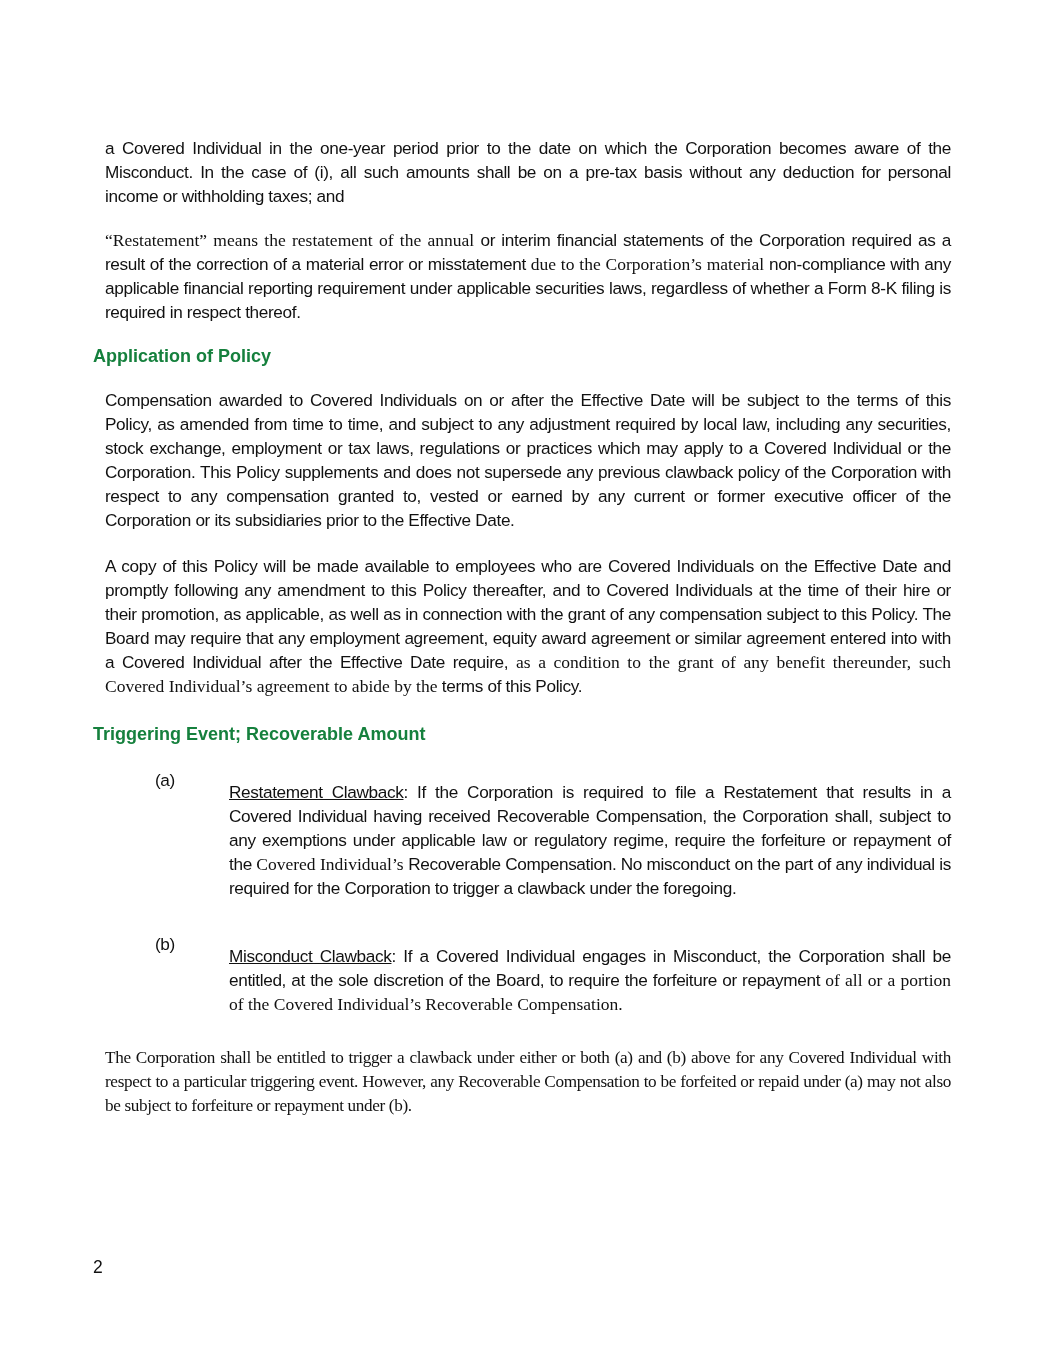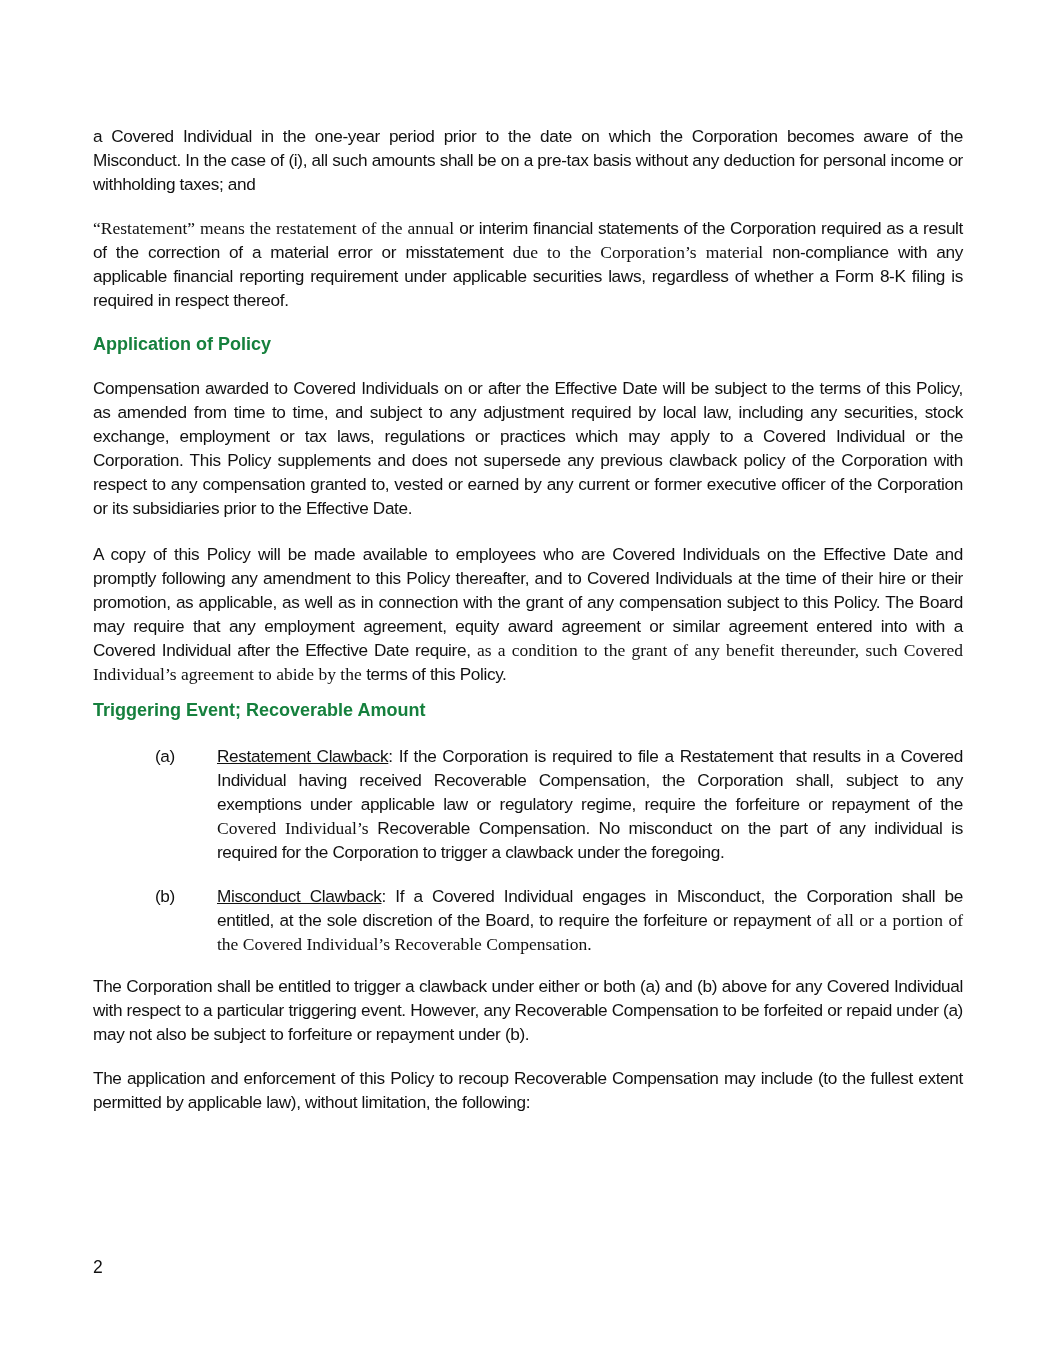--- a/index.html
+++ b/index.html
@@ -2,21 +2,21 @@
 <html><head>
   <meta charset="utf-8">
   <style>
     html, body { margin: 0; padding: 0; background: #ffffff; }
     body { width: 1055px; height: 1365px; position: relative; overflow: hidden; }
     .page {
       position: absolute; left: 93px; top: 124px; width: 870px;
       font-family: "Liberation Sans", sans-serif; font-size: 17.2px; color: #111;
       line-height: 24px; letter-spacing: -0.35px;
     }
-    .para { margin: 0; text-align: justify; }
+    .para { margin: 12px; text-align: justify; }
     .heading { margin: 0; font-size: 18px; color: #15803d; letter-spacing: 0; }
     .serif { font-family: Liberation Serif, serif; font-size: 17.5px; letter-spacing: 0; }
     .u { text-decoration: underline; }
     .list-item { display: flex; }
     .list-label { width: 124px; padding-left: 62px; box-sizing: border-box; flex: none; }
     .list-body { flex: 1; text-align: justify; }
     .page-number { position: absolute; left: 93px; top: 1257px; font-family: "Liberation Sans", sans-serif; font-size: 17.5px; color: #111; }
   </style>
 </head>
 <body>
@@ -25,31 +25,30 @@
   <p class="para" style="height:72px">a Covered Individual in the one-year period prior to the date on which the Corporation becomes aware of the Misconduct. In the case of (i), all such amounts shall be on a pre-tax basis without any deduction for personal income or withholding taxes; and</p>
 
   <p class="para" style="margin-top:20px;"><span class="serif">“Restatement” means the restatement of the annual</span><span> or interim financial statements of the Corporation required as a result of the correction of a material error or misstatement </span><span class="serif">due to the Corporation’s material</span><span> non-compliance with any applicable financial reporting requirement under applicable securities laws, regardless of whether a Form 8-K filing is required in respect thereof.</span></p>
 
   <h2 class="heading" style="margin-top:20px;">Application of Policy</h2>
 
   <p class="para" style="margin-top:20px;">Compensation awarded to Covered Individuals on or after the Effective Date will be subject to the terms of this Policy, as amended from time to time, and subject to any adjustment required by local law, including any securities, stock exchange, employment or tax laws, regulations or practices which may apply to a Covered Individual or the Corporation.  This Policy supplements and does not supersede any previous clawback policy of the Corporation with respect to any compensation granted to, vested or earned by any current or former executive officer of the Corporation or its subsidiaries prior to the Effective Date.</p>
 
   <p class="para" style="margin-top:22px;"><span>A copy of this Policy will be made available to employees who are Covered Individuals on the Effective Date and promptly following any amendment to this Policy thereafter, and to Covered Individuals at the time of their hire or their promotion, as applicable, as well as in connection with the grant of any compensation subject to this Policy. The Board may require that any employment agreement, equity award agreement or similar agreement entered into with a Covered Individual after the Effective Date require, </span><span class="serif">as a condition to the grant of any benefit thereunder, such Covered Individual’s agreement to abide by the</span><span> terms of this Policy.</span></p>
 
-  <h2 class="heading" style="margin-top:12px;">Triggering Event; Recoverable Amount</h2>
+  <h2 class="heading" style="margin-top:24px;">Triggering Event; Recoverable Amount</h2>
 
   <div class="list-item" style="margin-top:22px;">
     <span class="list-label">(a)</span>
     <p class="list-body para"><span class="u">Restatement Clawback</span><span>: If the Corporation is required to file a Restatement that results in a Covered Individual having received Recoverable Compensation, the Corporation shall, subject to any exemptions under applicable law or regulatory regime, require the forfeiture or repayment of the </span><span class="serif">Covered Individual’s</span><span> Recoverable Compensation.  No misconduct on the part of any individual is required for the Corporation to trigger a clawback under the foregoing.</span></p>
   </div>
 
   <div class="list-item" style="margin-top:20px;">
     <span class="list-label">(b)</span>
     <p class="list-body para"><span class="u">Misconduct Clawback</span><span>: If a Covered Individual engages in Misconduct, the Corporation shall be entitled, at the sole discretion of the Board, to require the forfeiture or repayment </span><span class="serif">of all or a portion of the Covered Individual’s Recoverable Compensation.</span></p>
   </div>
 
-  <p class="para" style="margin-top:18px;">The Corporation shall be entitled to trigger a clawback under either or both (a) and (b) above for any Covered Individual with respect to a particular triggering event. However, any Recoverable Compensation to be forfeited or repaid under (a) may not also be subject to forfeiture or repayment under (b).</p>
+  <p class="para" style="margin-top:18px;font-family:Liberation Serif, serif;">The Corporation shall be entitled to trigger a clawback under either or both (a) and (b) above for any Covered Individual with respect to a particular triggering event. However, any Recoverable Compensation to be forfeited or repaid under (a) may not also be subject to forfeiture or repayment under (b).</p>
 
 
-  <p class="para" style="margin-top:20px;">The application and enforcement of this Policy to recoup Recoverable Compensation may include (to the fullest extent permitted by applicable law), without limitation, the following:</p>
 </div>
 
 <div class="page-number">2</div>
 
 </body></html>

